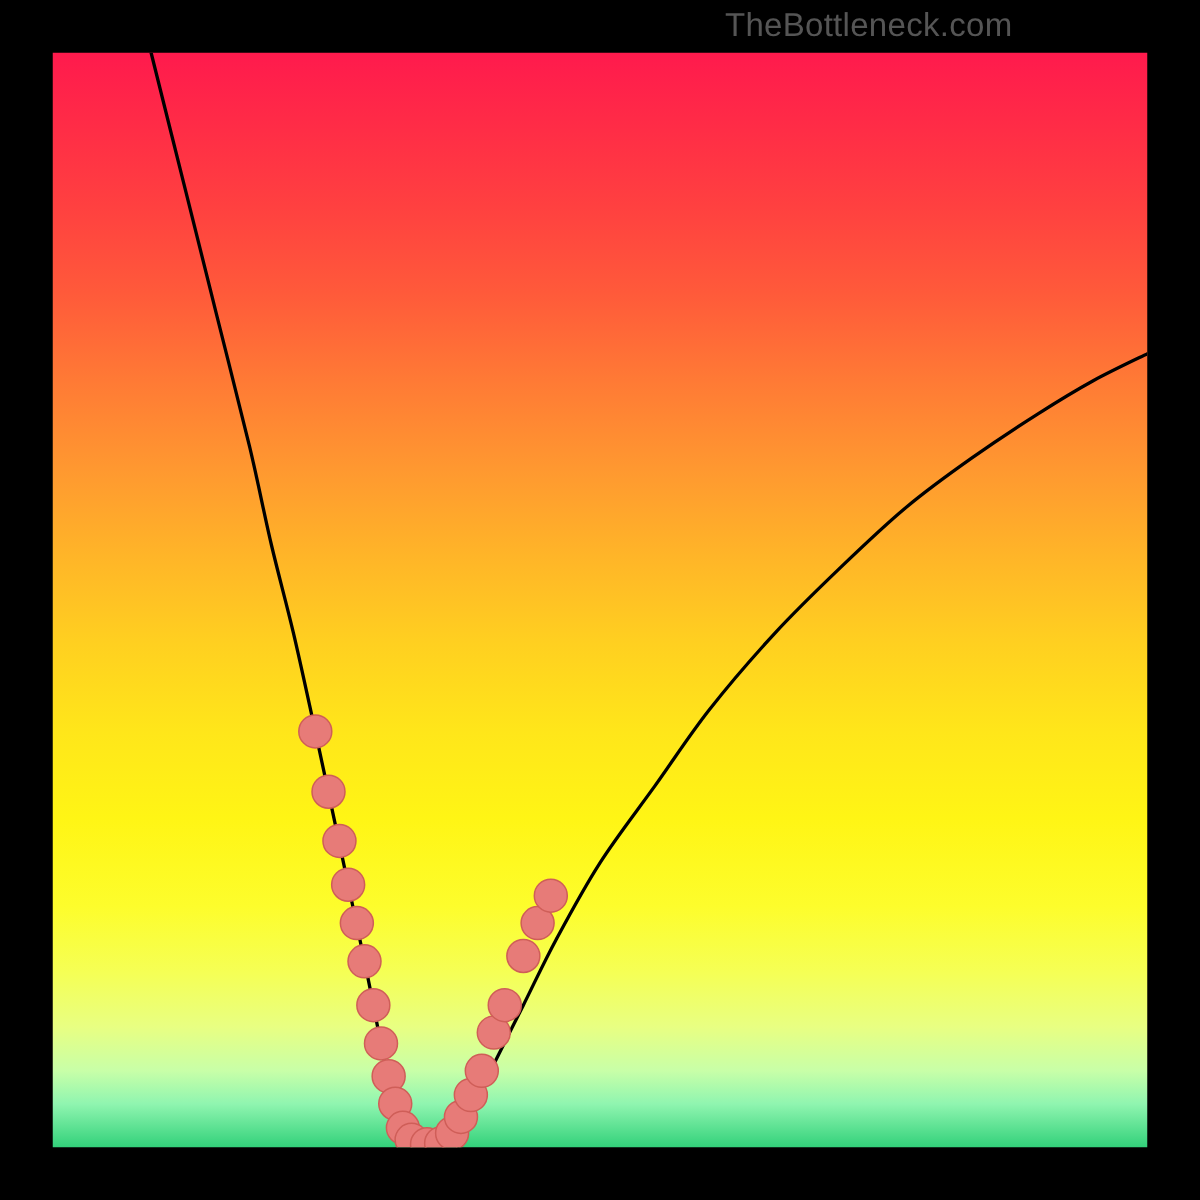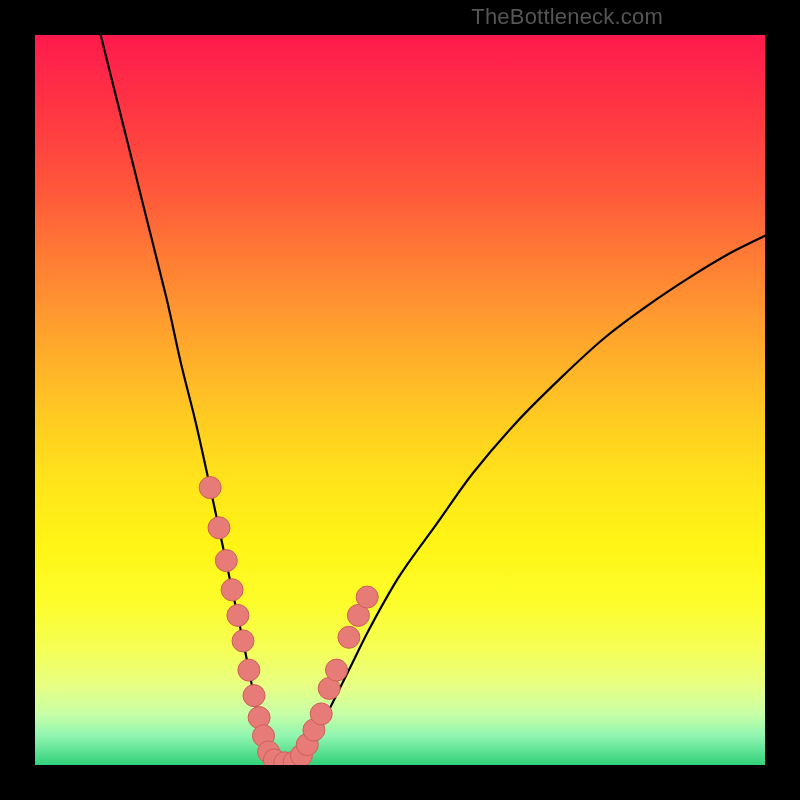--- a/index.html
+++ b/index.html
@@ -11,20 +11,21 @@
     overflow: hidden;
     font-family: Arial, Helvetica, sans-serif;
   }
   .frame {
     position: absolute;
     top: 0;
     left: 0;
     width: 673px;
     height: 800px;
     background: #000;
+    padding-left: 12px;
   }
   .plot {
     position: absolute;
     top: 35px;
     left: 35px;
     width: 730px;
     height: 730px;
     overflow: hidden;
   }
   .gradient-fill {

